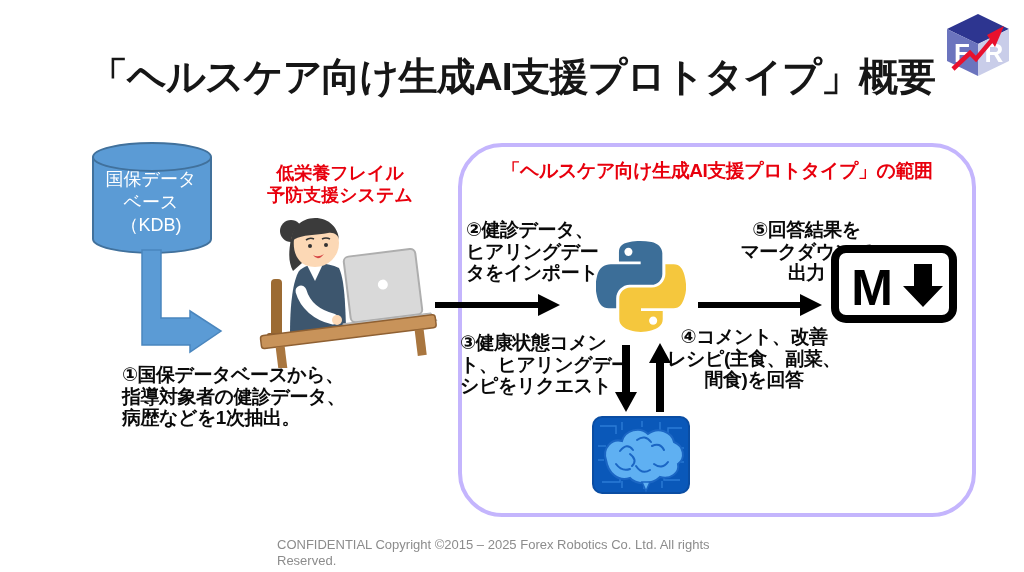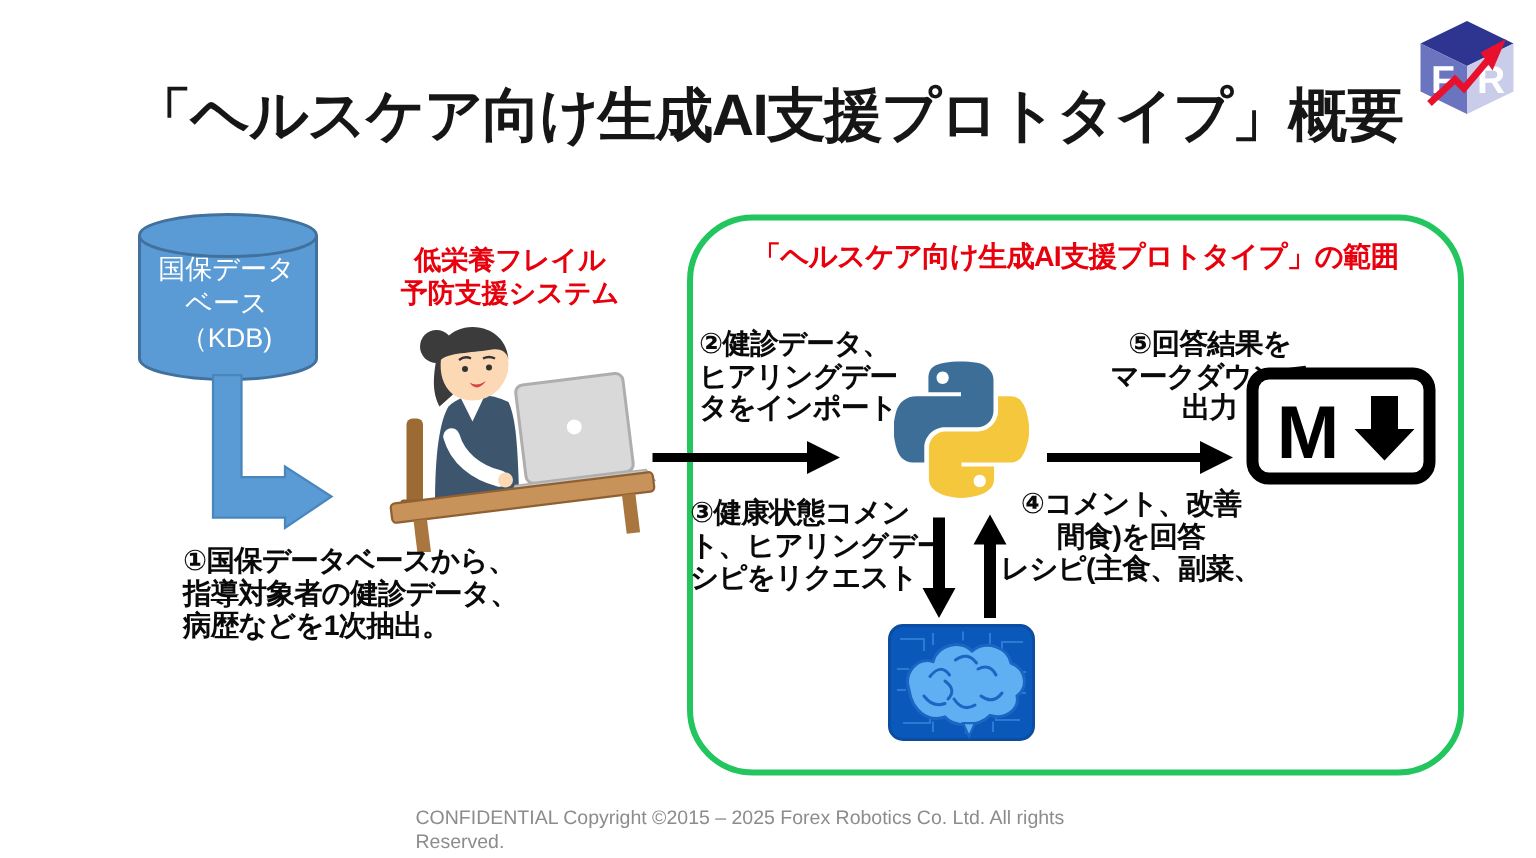--- a/index.html
+++ b/index.html
@@ -19,21 +19,21 @@
   .db-label {
     position:absolute; left:91px; top:168px; width:120px; text-align:center;
     color:#ffffff; font-size:18px; line-height:23px; font-weight:500;
   }
   .sys-label {
     position:absolute; left:258px; top:162px; width:164px; text-align:center;
     color:#e8000d; font-size:18px; line-height:22px; font-weight:700;
   }
   .scope-box {
     position:absolute; left:458px; top:143px; width:518px; height:374px;
-    border:4px solid #22c55e; border-radius:44px; background:transparent;
+    border:4px solid #c4b5fd; border-radius:44px; background:transparent;
   }
   .scope-title {
     margin-top:11px; text-align:center; color:#e8000d;
     font-size:19px; font-weight:700; letter-spacing:-0.5px; white-space:nowrap;
   }
   .step {
     position:absolute; color:#0a0a0a; font-size:19px; line-height:21.5px;
     font-weight:600; letter-spacing:-0.5px;
   }
   .step .ln { display:block; white-space:nowrap; }
@@ -149,22 +149,22 @@
   </div>
 
   <div class="step step3">
     <span class="ln">③健康状態コメン</span>
     <span class="ln">ト、ヒアリングデー</span>
     <span class="ln">シピをリクエスト</span>
   </div>
 
   <div class="step step4">
     <span class="ln">④コメント、改善</span>
+    <span class="ln">レシピ(主食、副菜、</span>
     <span class="ln">間食)を回答</span>
-    <span class="ln">レシピ(主食、副菜、</span>
   </div>
 
   <svg class="abs arrow2-svg" viewBox="0 0 132 34" aria-hidden="true">
     <polygon points="3,14 106,14 106,6 128,17 106,28 106,20 3,20" fill="#000000"></polygon>
   </svg>
 
   <svg class="abs arrow5-svg" viewBox="0 0 132 34" aria-hidden="true">
     <polygon points="2,14 104,14 104,6 126,17 104,28 104,20 2,20" fill="#000000"></polygon>
   </svg>
 

